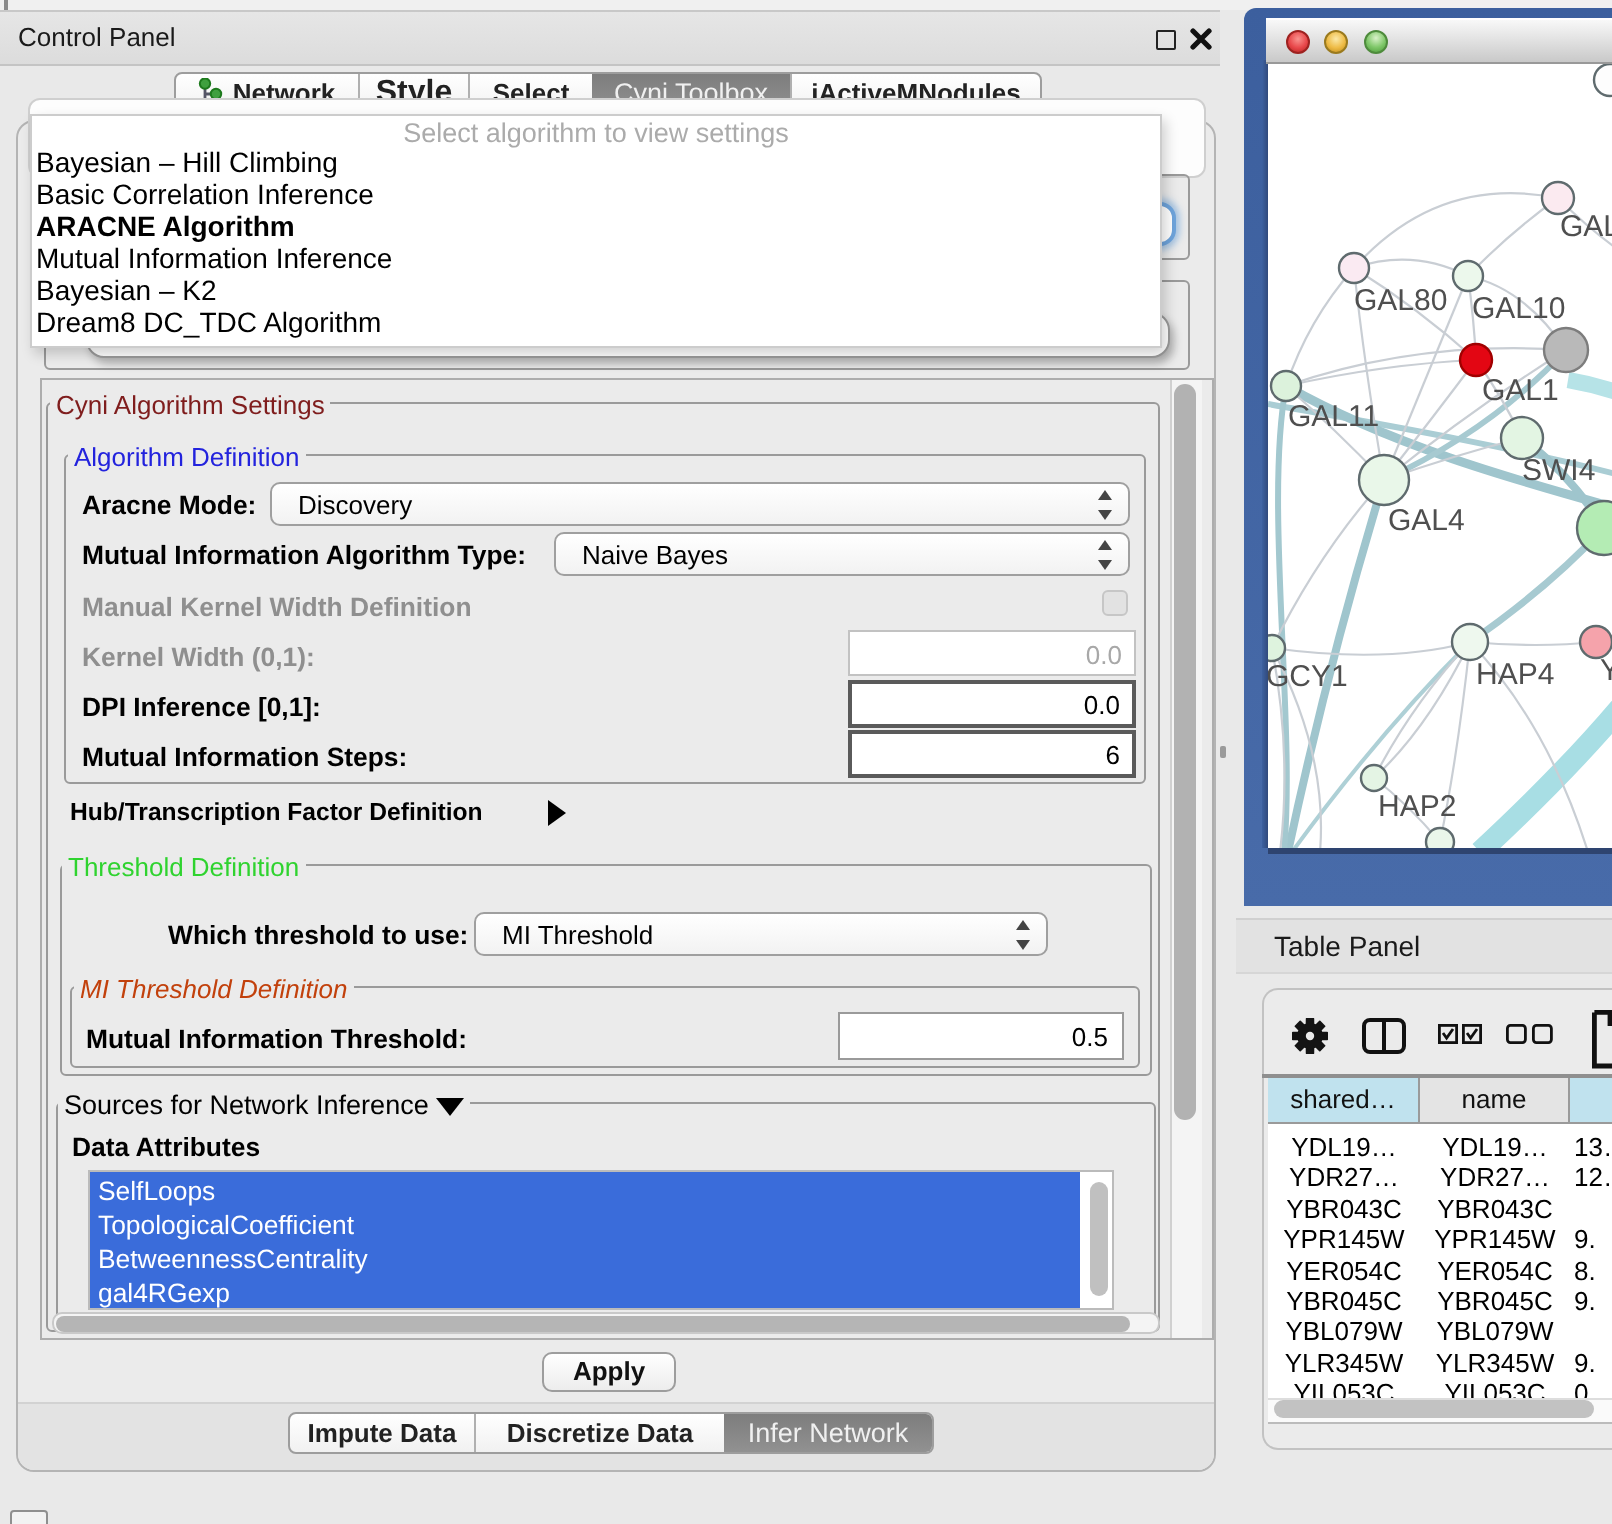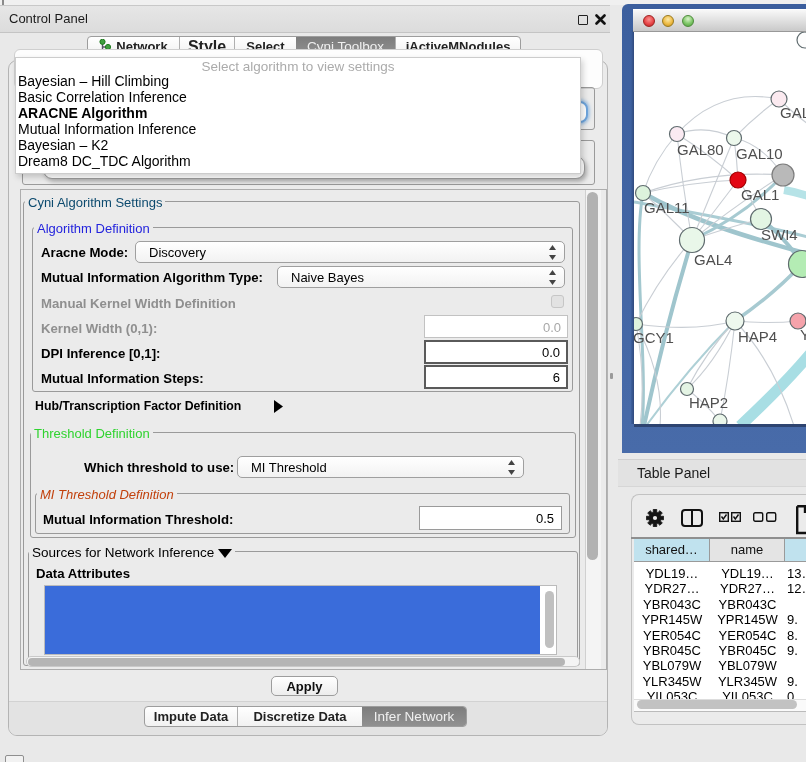--- a/index.html
+++ b/index.html
@@ -61,21 +61,21 @@
 
 <div class="abs" style="left:20px;top:189px;width:587px;height:1px;background:#adadad;"></div>
 <div class="abs" style="left:20px;top:189px;width:1px;height:480px;background:#adadad;"></div>
 <div class="abs" style="left:606px;top:189px;width:1px;height:480px;background:#adadad;"></div>
 <div class="abs" style="left:20px;top:669px;width:587px;height:1px;background:#adadad;"></div>
 
 <div class="abs" style="left:585px;top:190px;width:16px;height:479px;background:#f4f4f4;border-left:1px solid #d0d0d0;box-sizing:border-box;"></div>
 <div class="abs" style="left:587px;top:192px;width:11px;height:368px;background:#b2b2b2;border-radius:6px;"></div>
 
 <div class="abs" style="left:23px;top:201px;width:557px;height:465px;border:1px solid #9a9a9a;border-radius:3px;box-sizing:border-box;"></div>
-<div class="abs" style="left:25px;top:195px;background:#ebebeb;padding:0 3px;font-size:13px;color:#0c4a6e;">Cyni Algorithm Settings</div>
+<div class="abs" style="left:25px;top:195px;background:#ebebeb;padding:0 3px;font-size:13px;color:#7f1d1d;">Cyni Algorithm Settings</div>
 
 <div class="abs" style="left:32px;top:227px;width:541px;height:165px;border:1px solid #9a9a9a;border-radius:3px;box-sizing:border-box;"></div>
 <div class="abs" style="left:34px;top:221px;background:#ebebeb;padding:0 3px;font-size:13px;color:#2323dd;">Algorithm Definition</div>
 
 <div class="abs b" style="left:41px;top:245px;font-size:13.2px;color:#000;">Aracne Mode:</div>
 <div class="abs" style="left:135px;top:241px;width:430px;height:22px;background:linear-gradient(#ffffff,#f2f2f2);border:1px solid #9f9f9f;border-radius:5px;box-sizing:border-box;">
   <span style="position:absolute;left:13px;top:3px;font-size:13px;color:#000;">Discovery</span>
   <svg style="position:absolute;right:7px;top:3px;" width="9" height="15" viewBox="0 0 9 15">
     <path d="M4.5 0 L8 5 L1 5 Z" fill="#444"></path>
     <path d="M4.5 15 L8 10 L1 10 Z" fill="#444"></path>
@@ -132,20 +132,21 @@
 <div class="abs" style="left:419px;top:506px;width:143px;height:24px;background:#fff;border:1px solid #9a9a9a;box-sizing:border-box;">
   <span style="position:absolute;right:7px;top:4px;font-size:13px;color:#000;">0.5</span>
 </div>
 
 <div class="abs" style="left:28px;top:551px;width:550px;height:112px;border:1px solid #9a9a9a;border-radius:3px;box-sizing:border-box;"></div>
 <div class="abs" style="left:29px;top:545px;background:#ebebeb;padding:0 3px;font-size:13.5px;color:#000;">Sources for Network Inference <span style="display:inline-block;width:0;height:0;border-left:7px solid transparent;border-right:7px solid transparent;border-top:9px solid #000;vertical-align:middle;"></span></div>
 <div class="abs b" style="left:36px;top:566px;font-size:13.2px;color:#000;">Data Attributes</div>
 
 <div class="abs" style="left:44px;top:585px;width:513px;height:70px;background:#fff;border:1px solid #bbb;box-sizing:border-box;overflow:hidden;">
   <div style="position:absolute;left:0;top:0;width:495px;height:70px;background:#3a6cda;"></div>
+  <div style="position:absolute;left:4px;top:1px;font-size:13.2px;line-height:17px;color:#fff;">SelfLoops<br>TopologicalCoefficient<br>BetweennessCentrality<br>gal4RGexp</div>
   <div style="position:absolute;right:2px;top:5px;width:9px;height:57px;background:#c0c0c0;border-radius:5px;"></div>
 </div>
 
 <div class="abs" style="left:26px;top:656px;width:554px;height:11px;background:#f4f4f4;border:1px solid #c9c9c9;border-radius:5px;box-sizing:border-box;"></div>
 <div class="abs" style="left:28px;top:657.5px;width:537px;height:8px;background:#b5b5b5;border-radius:4px;"></div>
 
 <div class="abs" style="left:271px;top:676px;width:67px;height:19.5px;background:linear-gradient(#ffffff,#ededed);border:1px solid #9d9d9d;border-radius:5px;box-sizing:border-box;text-align:center;">
   <span class="b" style="font-size:13px;color:#111;line-height:18px;">Apply</span>
 </div>
 

